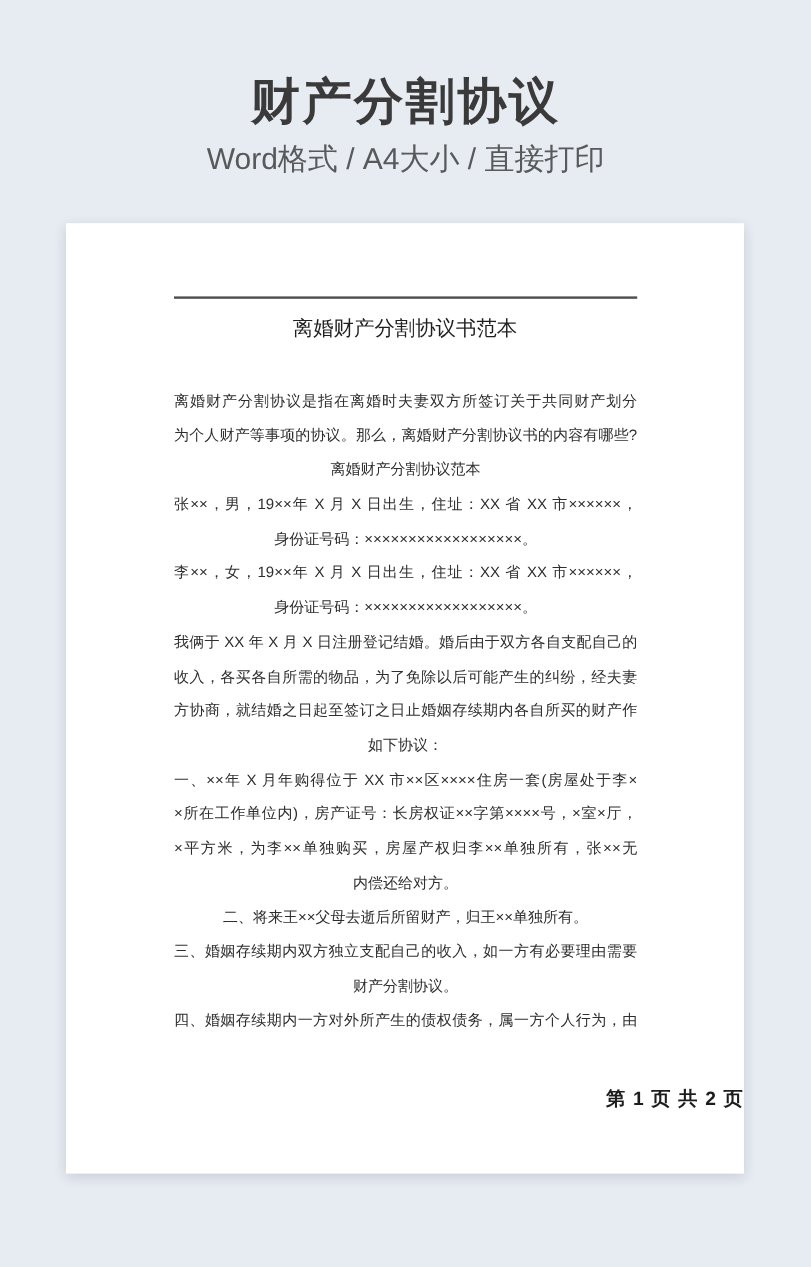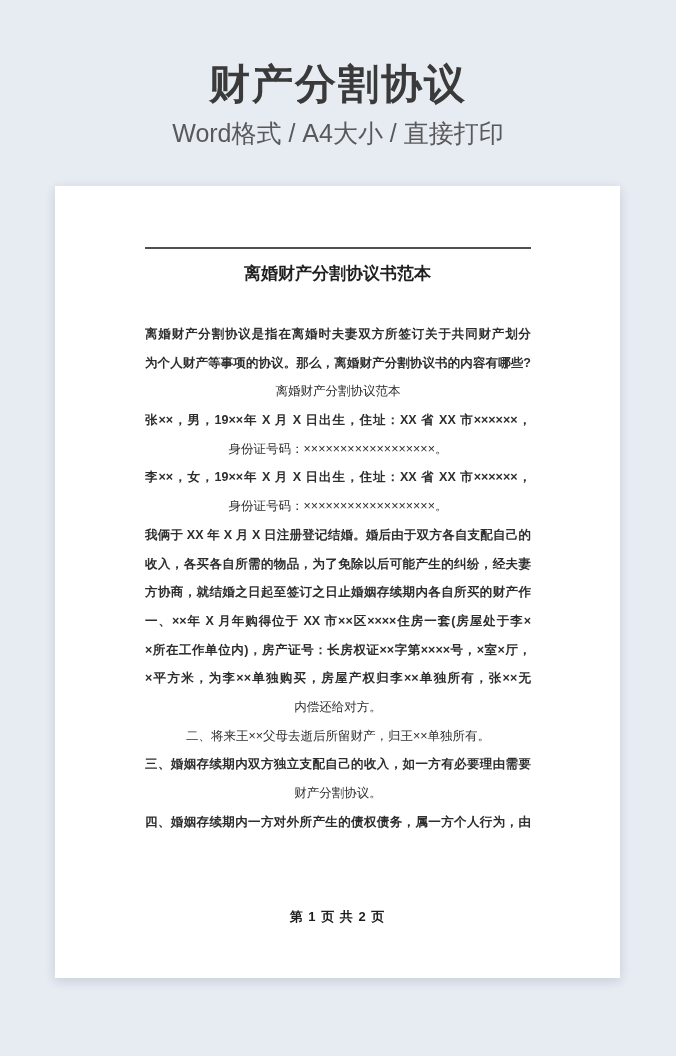--- a/index.html
+++ b/index.html
@@ -59,49 +59,48 @@
     width: 386px; height: 2px;
     background: var(--rule);
   }
   .doc-title {
     position: absolute;
     left: 0; top: 76px;
     width: 565px;
     text-align: center;
     font-size: 17px;
     line-height: 24px;
-    font-weight: 700;
+    font-weight: 400;
     color: #1f1f1f;
   }
   .doc-body {
     position: absolute;
     left: 90px; top: 134px;
     width: 386px;
     font-size: 12.5px;
     color: var(--body-text);
   }
   .doc-line {
     line-height: 28.7px;
     height: 28.7px;
     white-space: nowrap;
     text-align: center;
   }
   .doc-line.fill {
     white-space: normal;
     text-align: justify;
     text-align-last: justify;
     overflow: hidden;
-    font-weight: bold;
   }
   .doc-footer {
     position: absolute;
     left: 0; top: 723px;
     width: 565px;
-    text-align: center;
-    font-size: 13px;
+    text-align: right;
+    font-size: 16px;
     line-height: 16px;
     font-weight: 700;
     letter-spacing: 1px;
     color: #1d1d1d;
   }
 </style>
 </head>
 <body>
 
 <div class="canvas">
@@ -120,20 +119,21 @@
         <div class="doc-line fill">离婚财产分割协议是指在离婚时夫妻双方所签订关于共同财产划分</div>
         <div class="doc-line fill">为个人财产等事项的协议。那么，离婚财产分割协议书的内容有哪些?</div>
         <div class="doc-line">离婚财产分割协议范本</div>
         <div class="doc-line fill">张××，男，19××年 X 月 X 日出生，住址：XX 省 XX 市××××××，</div>
         <div class="doc-line">身份证号码：××××××××××××××××××。</div>
         <div class="doc-line fill">李××，女，19××年 X 月 X 日出生，住址：XX 省 XX 市××××××，</div>
         <div class="doc-line">身份证号码：××××××××××××××××××。</div>
         <div class="doc-line fill">我俩于 XX 年 X 月 X 日注册登记结婚。婚后由于双方各自支配自己的</div>
         <div class="doc-line fill">收入，各买各自所需的物品，为了免除以后可能产生的纠纷，经夫妻双</div>
         <div class="doc-line fill">方协商，就结婚之日起至签订之日止婚姻存续期内各自所买的财产作</div>
+        <div class="doc-line">如下协议：</div>
         <div class="doc-line fill">一、××年 X 月年购得位于 XX 市××区××××住房一套(房屋处于李×</div>
         <div class="doc-line fill">×所在工作单位内)，房产证号：长房权证××字第××××号，×室×厅，</div>
         <div class="doc-line fill">×平方米，为李××单独购买，房屋产权归李××单独所有，张××无</div>
         <div class="doc-line">内偿还给对方。</div>
         <div class="doc-line">二、将来王××父母去逝后所留财产，归王××单独所有。</div>
         <div class="doc-line fill">三、婚姻存续期内双方独立支配自己的收入，如一方有必要理由需要</div>
         <div class="doc-line">财产分割协议。</div>
         <div class="doc-line fill">四、婚姻存续期内一方对外所产生的债权债务，属一方个人行为，由</div>
       </div>
 

